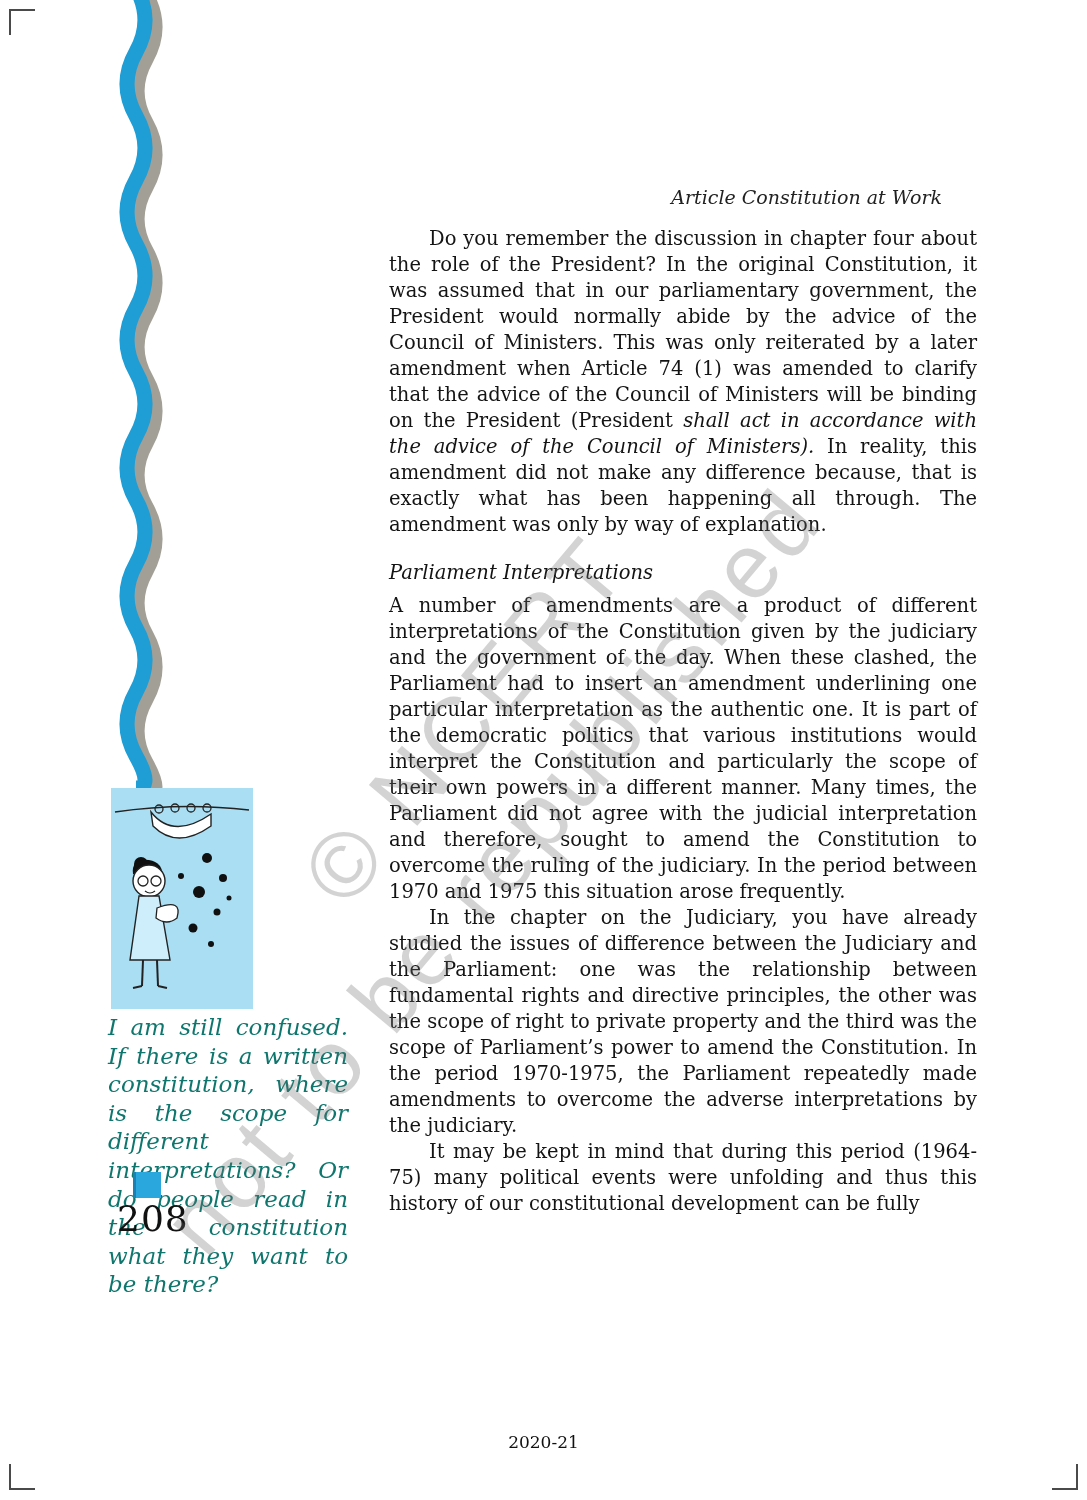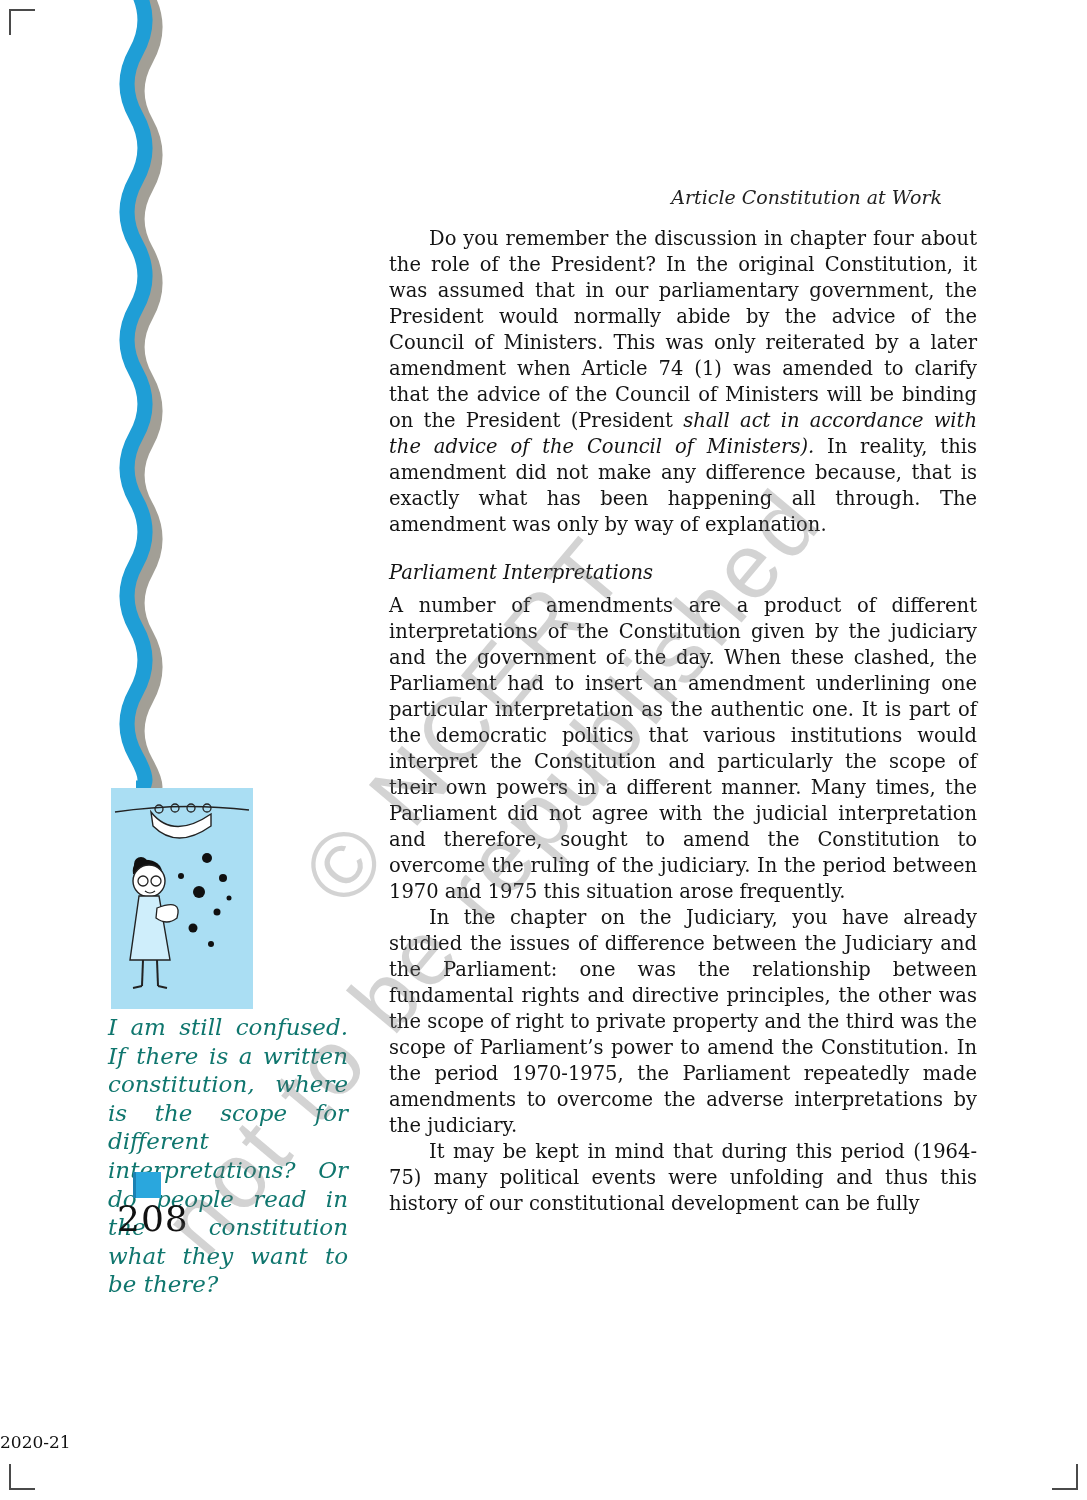--- a/index.html
+++ b/index.html
@@ -78,21 +78,21 @@
     z-index:2;
   }
   .page-number {
     position:absolute; left:117px; top:1198px;
     font-size:36px; letter-spacing:1px; color:#111;
     z-index:2;
   }
 
   .footer {
     position:absolute; left:0; top:1432px; width:100%;
-    text-align:left; font-size:17px; color:#111;
+    text-align:center; font-size:17px; color:#111;
     z-index:2;
   }
 </style>
 </head>
 <body>
 
 <div class="page">
 
   <div class="crop tl"></div>
   <div class="crop bl"></div>

